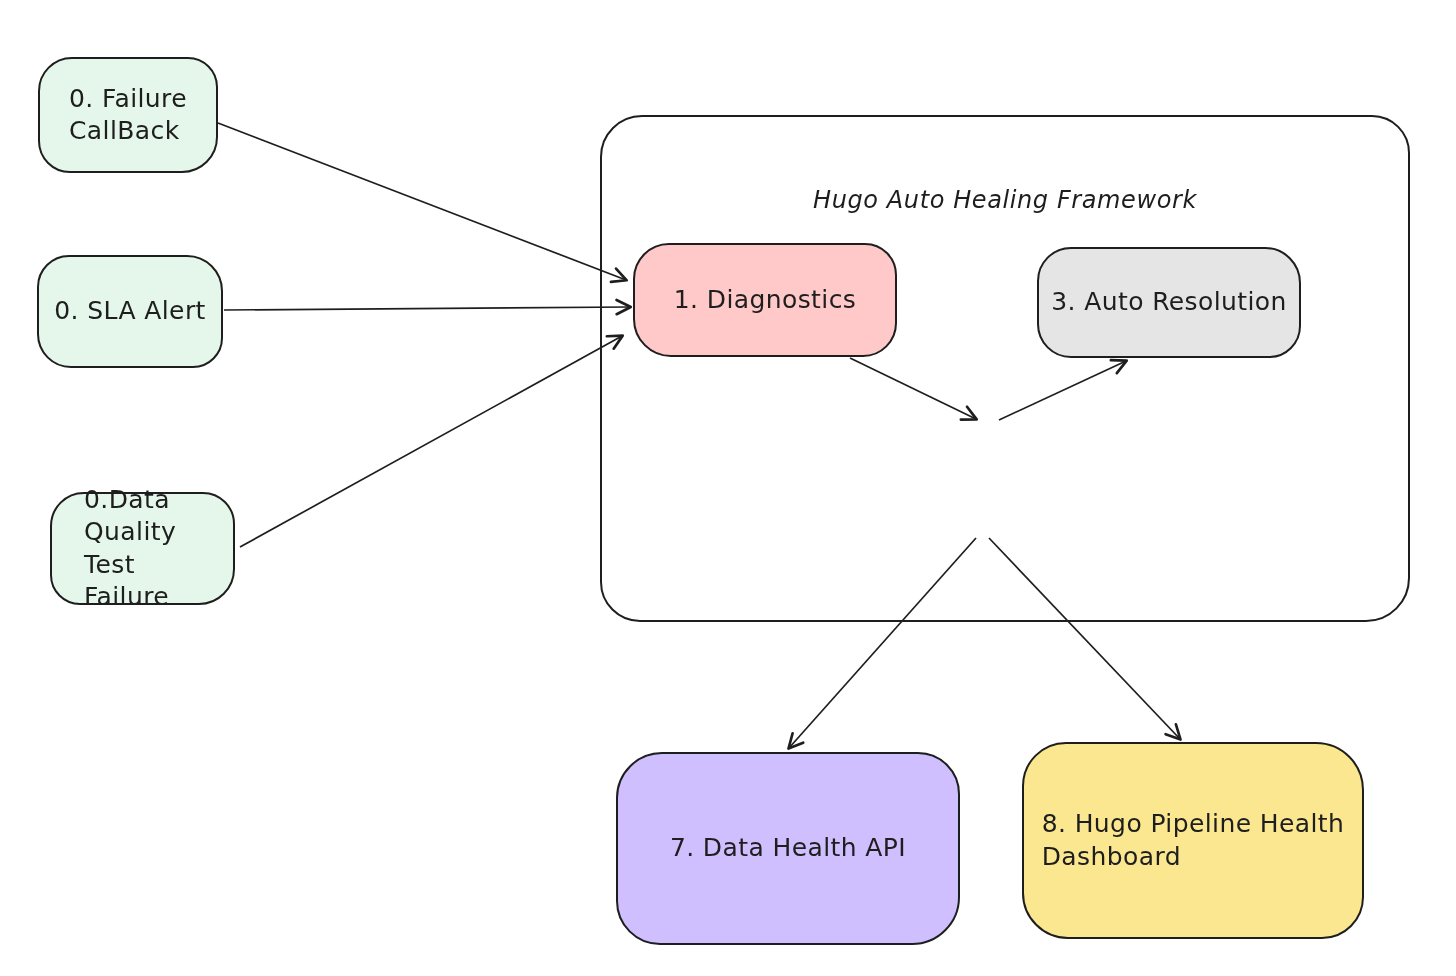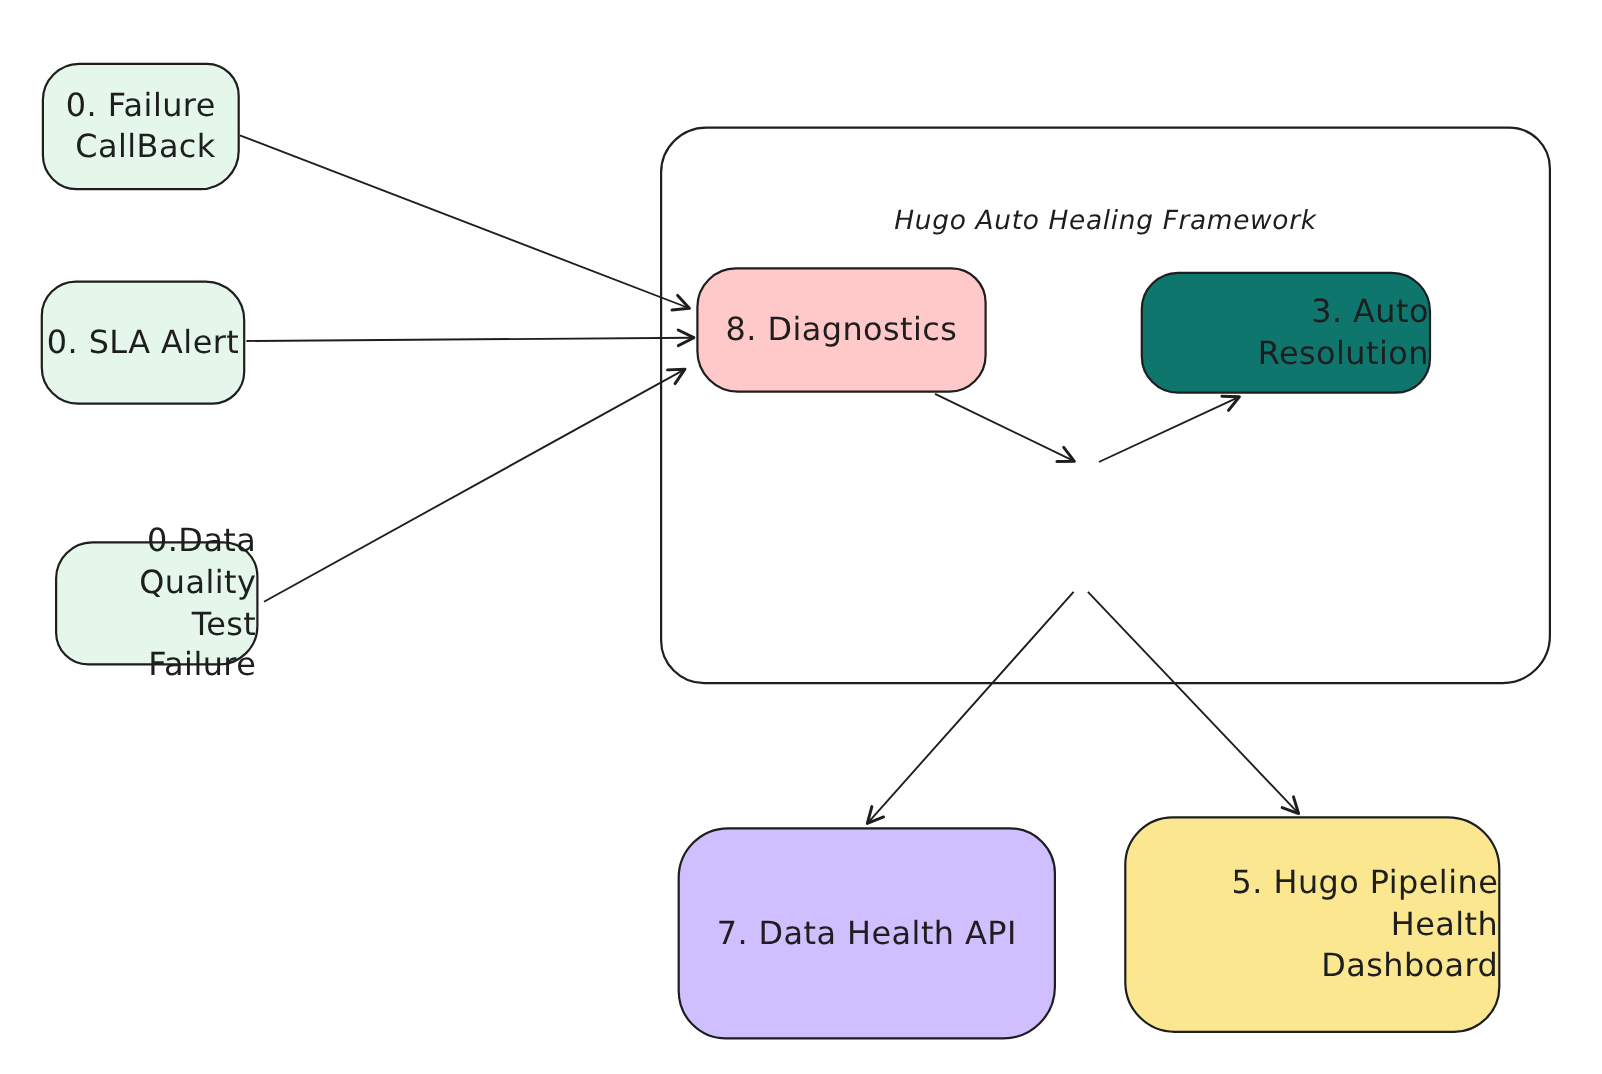--- a/index.html
+++ b/index.html
@@ -19,23 +19,23 @@
     left: 0; top: 0;
     width: 1456px; height: 976px;
     z-index: 2;
     pointer-events: none;
   }
   .node {
     position: absolute;
     display: flex;
     align-items: center;
     justify-content: center;
-    text-align: right;
+    text-align: left;
     border: 2.2px solid #1e1e1e;
-    font-size: 29px;
+    font-size: 25px;
     letter-spacing: 0.4px;
     line-height: 1.3;
     white-space: pre-line;
     z-index: 3;
   }
   .container-box {
     position: absolute;
     left: 600px; top: 115px;
     width: 810px; height: 507px;
     border: 2px solid #1e1e1e;
@@ -86,20 +86,20 @@
     <line x1="989" y1="538" x2="1180" y2="739" stroke="#1e1e1e" stroke-width="1.7" marker-end="url(#arrow)"></line>
   </svg>
 
   <div class="node n-failure-callback" style="background-color: rgb(228, 247, 234);">0. Failure
 CallBack</div>
   <div class="node n-sla-alert" style="background-color: rgb(228, 247, 234);">0. SLA Alert</div>
   <div class="node n-data-quality" style="background-color: rgb(228, 247, 234); padding-left: 32px;">0.Data
 Quality Test
 Failure</div>
 
-  <div class="node n-diagnostics" style="background-color: rgb(255, 201, 201);">8. Diagnostics</div>
-  <div class="node n-auto-resolution" style="background-color: #0f766e;">3. Auto Resolution</div>
+  <div class="node n-diagnostics" style="background-color: rgb(255, 201, 201);">1. Diagnostics</div>
+  <div class="node n-auto-resolution" style="background-color: #e5e5e5;">3. Auto Resolution</div>
 
   <div class="node n-data-health-api" style="background-color: rgb(208, 191, 255);">7. Data Health API</div>
-  <div class="node n-dashboard" style="background-color: rgb(251, 231, 143);">5. Hugo Pipeline Health
+  <div class="node n-dashboard" style="background-color: rgb(251, 231, 143);">8. Hugo Pipeline Health
 Dashboard</div>
 
 </div>
 
 </body></html>

